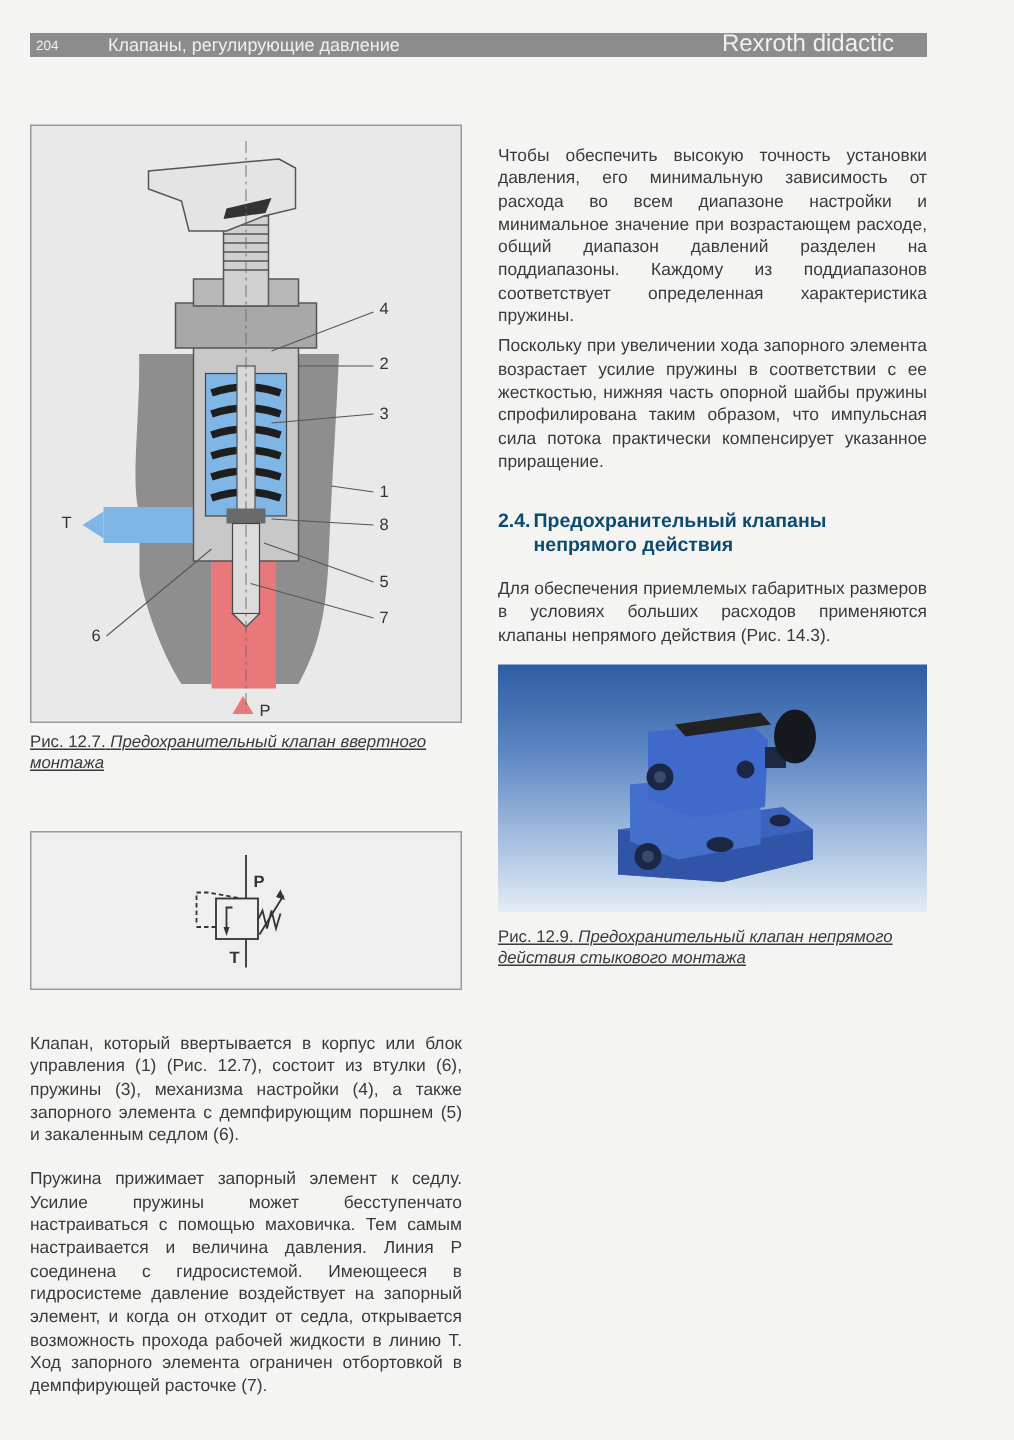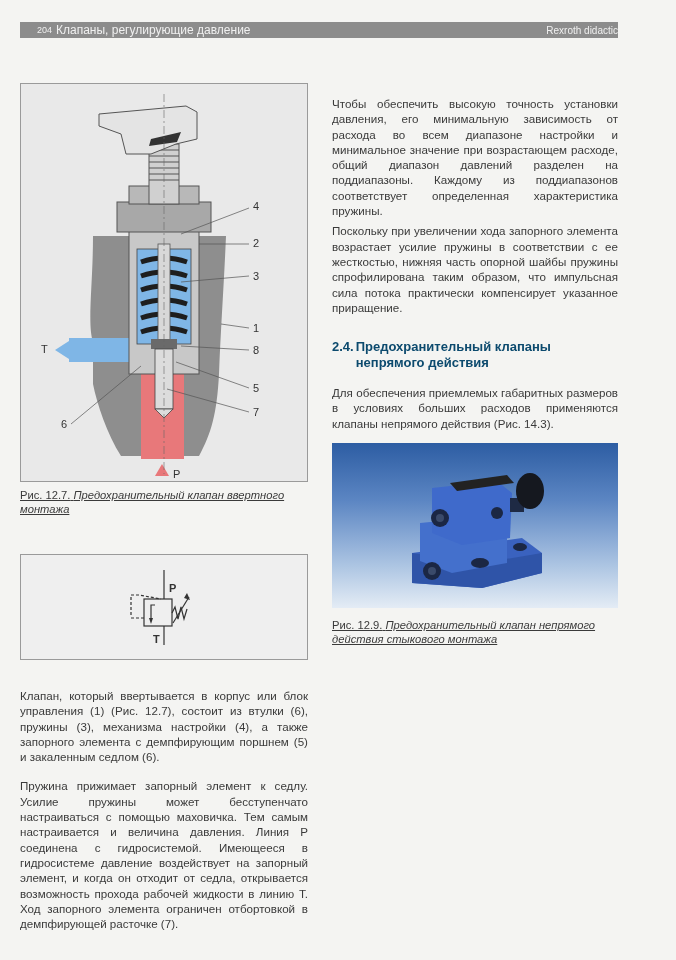--- a/index.html
+++ b/index.html
@@ -9,23 +9,23 @@
       font-family: "Liberation Sans", sans-serif;
       color: #3a3a3a;
       position: relative;
     }
     .header {
       position: absolute; left: 20px; top: 22px; width: 598px; height: 16px;
       background: #8c8c8c;
       display: flex; align-items: center;
       color: #f0f0f0;
     }
-    .header .pgnum { font-size: 9px; width: 36px; padding-left: 17px; box-sizing: border-box; }
+    .header .pgnum { font-size: 9px; width: 52px; padding-left: 4px; box-sizing: border-box; }
     .header .chapter { font-size: 12px; flex: 1; }
-    .header .brand { font-size: 10px; }
+    .header .brand { font-size: 16px; padding-right: 22px; }
 
     .col-left { position: absolute; left: 20px; top: 83px; width: 288px; }
     .col-right { position: absolute; left: 332px; top: 83px; width: 286px; }
 
     .fig-frame {
       border: 1px solid #9a9a9a;
       background: #e9e9e9;
       box-sizing: border-box;
       position: relative;
     }

